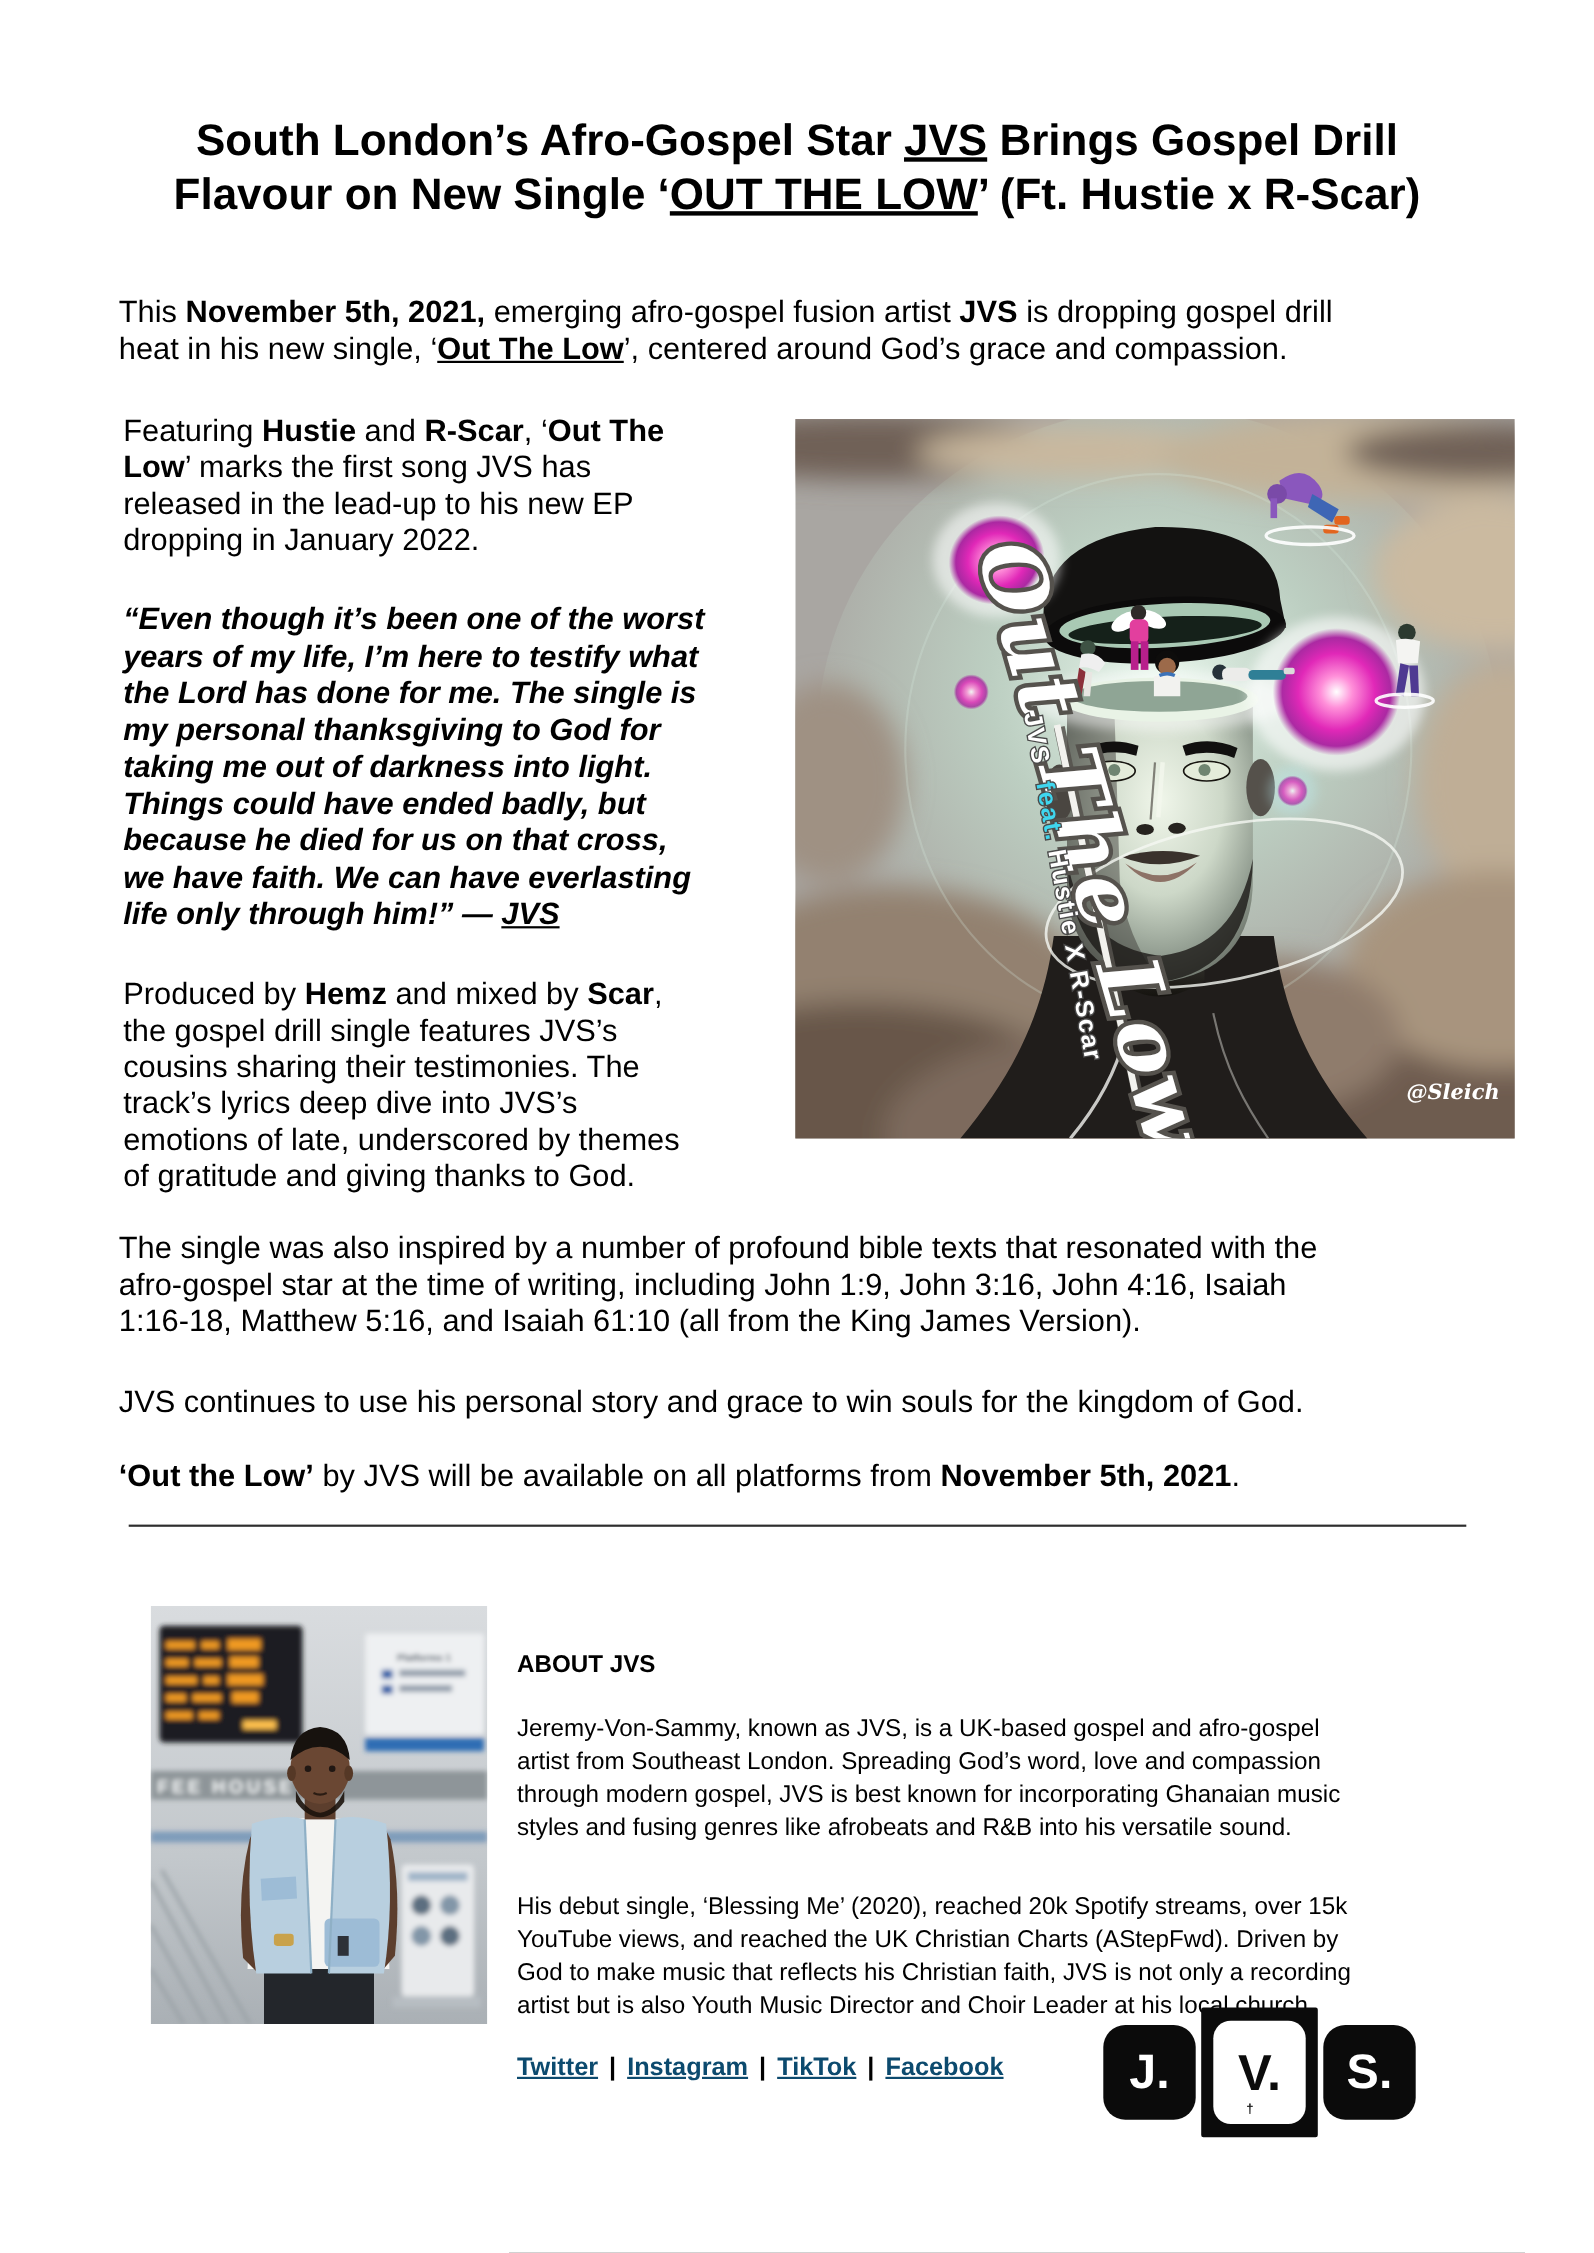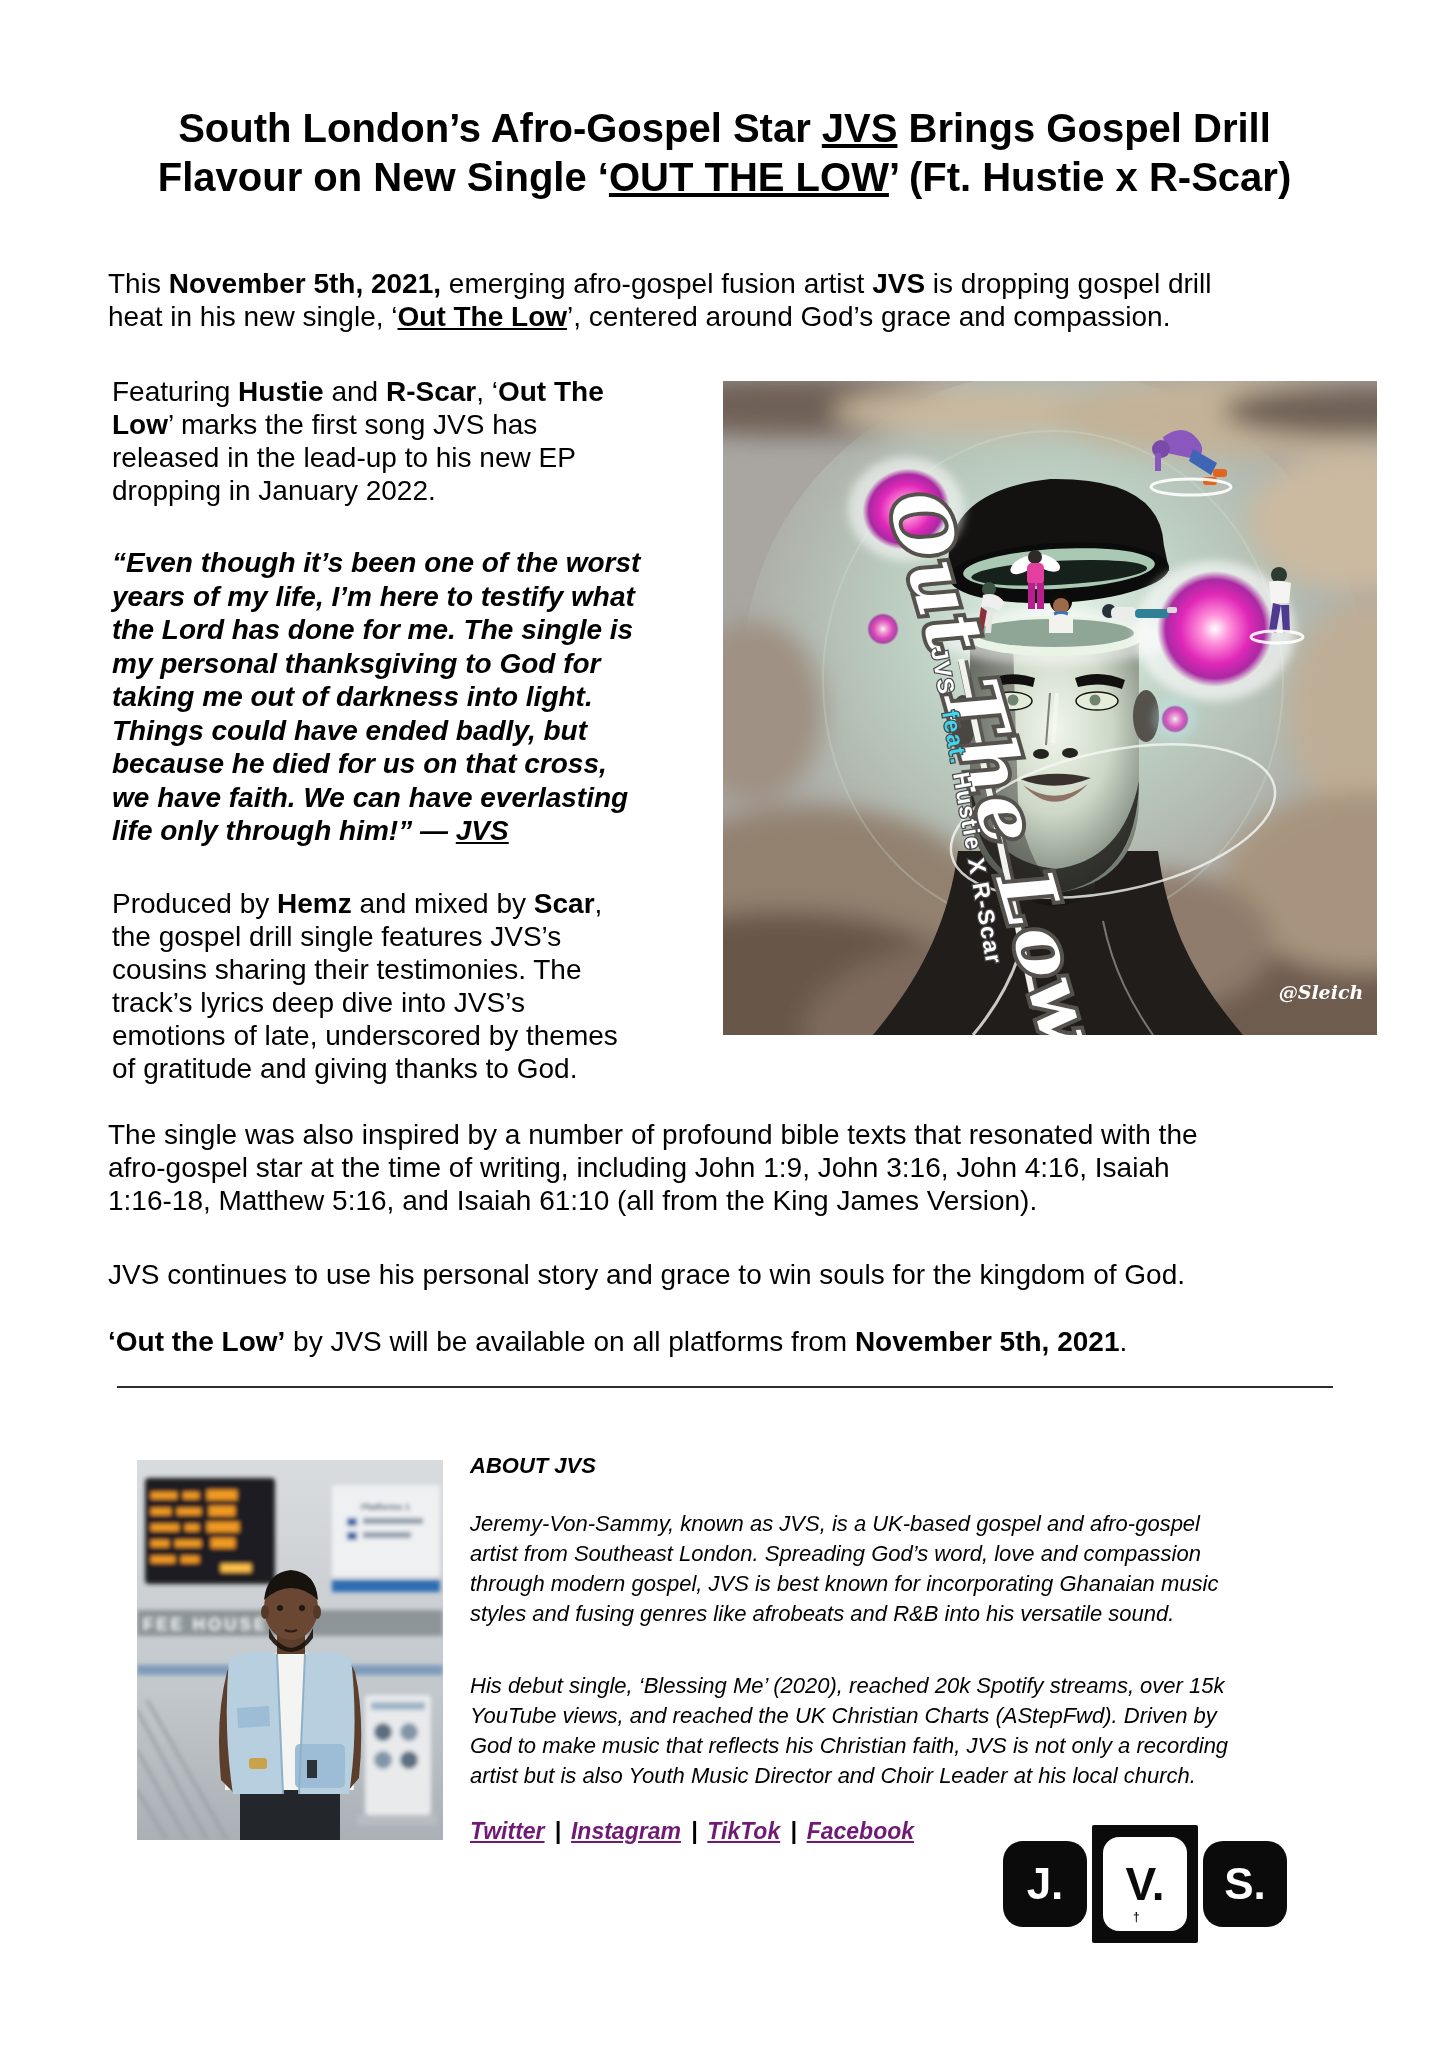--- a/index.html
+++ b/index.html
@@ -14,26 +14,26 @@
   .p-intro{position:absolute;top:267px;left:108px;width:1260px;}
   .left-col{position:absolute;top:375px;left:108px;width:605px;}
   .left-col p{margin:0 0 39px 4px;}
   .quote{font-weight:700;font-style:italic;line-height:33.5px;}
   .p-bible{position:absolute;top:1118px;left:108px;width:1260px;}
   .p-kingdom{position:absolute;top:1258px;left:108px;width:1260px;}
   .p-release{position:absolute;top:1325px;left:108px;width:1260px;}
   .divider{position:absolute;top:1386px;left:117px;width:1216px;border-top:2px solid #2e2e2e;}
   .album-art{position:absolute;top:381px;left:723px;width:654px;height:654px;}
   .photo{position:absolute;top:1460px;left:137px;width:306px;height:380px;}
-  .about{position:absolute;top:1453px;left:470px;width:895px;font-style:italic;}
+  .about{position:absolute;top:1500px;left:470px;width:895px;}
   .about h3{margin:0;font-size:22px;font-weight:700;}
   .bio{font-size:22px;line-height:30px;margin:30px 0 0 0;}
   .bio + .bio{margin-top:42px;}
   .links{margin-top:27px;font-size:23px;font-weight:700;}
-  .links a{color:#701a75;text-decoration:underline;cursor:pointer;}
+  .links a{color:#0c4a6e;text-decoration:underline;cursor:pointer;}
   .links .sep{color:#000;padding:0 10px;text-decoration:none;}
   .logo{position:absolute;top:1824px;left:1003px;display:flex;align-items:center;gap:5px;height:120px;}
   .logo .tile{width:84px;height:86px;background:#0b0b0b;border-radius:20px;color:#fff;
               display:flex;align-items:center;justify-content:center;
               font-weight:700;font-size:44px;position:relative;}
   .logo .mid{width:106px;height:118px;background:#0b0b0b;border-radius:2px;
              display:flex;align-items:center;justify-content:center;}
   .logo .mid-inner{width:84px;height:94px;background:#fff;border-radius:16px;color:#0b0b0b;
              display:flex;align-items:center;justify-content:center;
              font-weight:700;font-size:46px;position:relative;}

